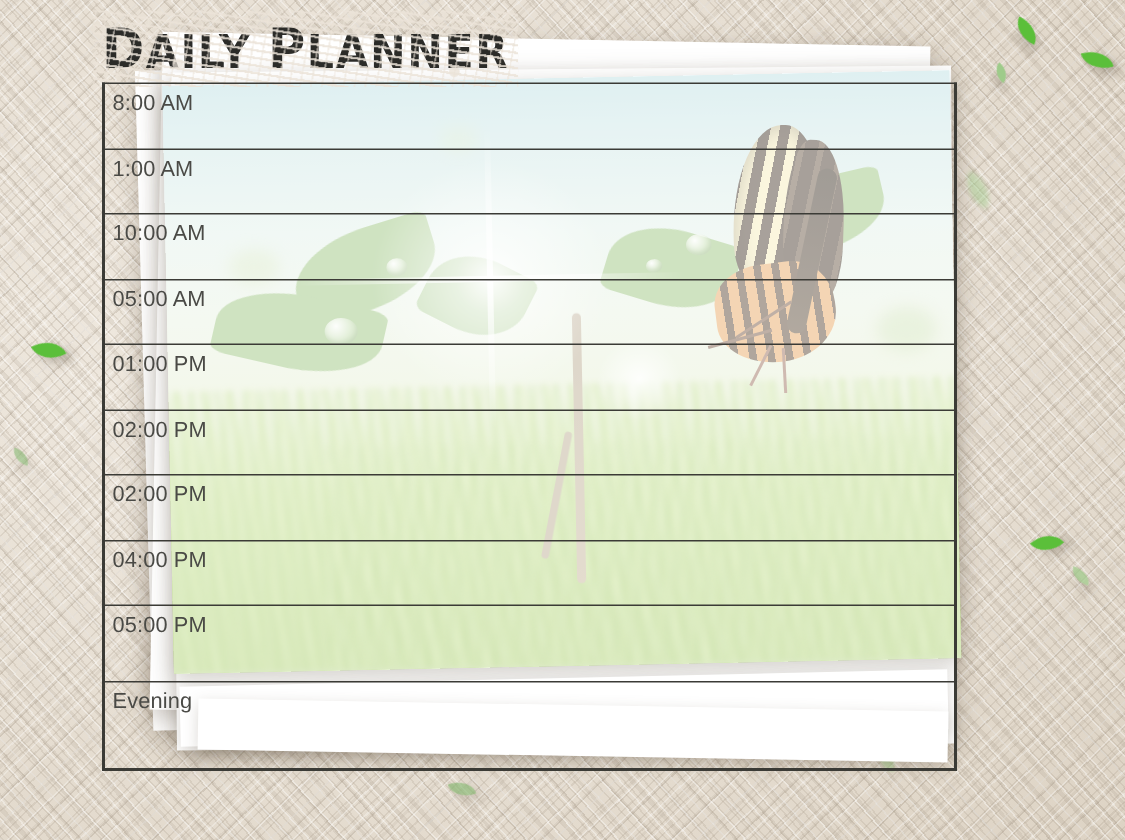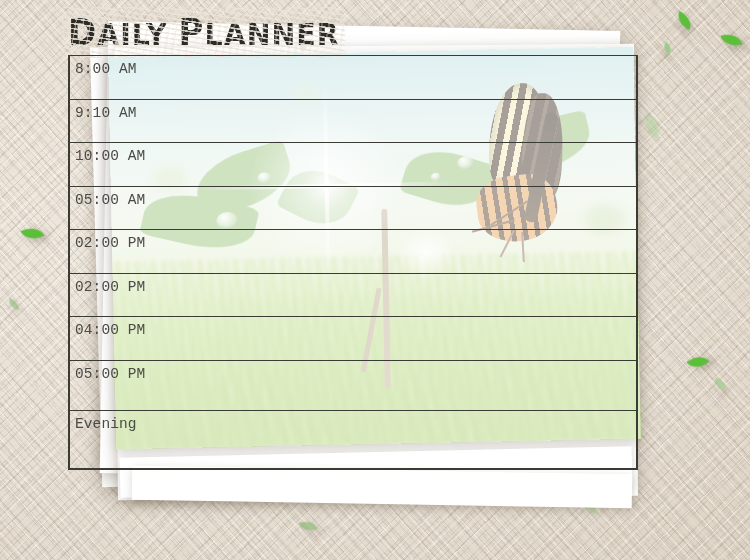--- a/index.html
+++ b/index.html
@@ -152,21 +152,21 @@
   .legline{position:absolute;width:2px;height:30px;background:#9b6f5c;}
 
   
   #photoWash{
     position:absolute;inset:0;
     background:rgba(255,255,255,.52);
   }
 
   
   #planner{
-    position:absolute;left:68px;top:55px;width:570px;font-family:Liberation Mono, monospace;
+    position:absolute;left:68px;top:55px;width:570px;
   }
   .row{
     position:relative;
     height:43.5px;
     border-top:1.6px solid #3b3b36;
     box-sizing:border-box;
   }
   .row:first-child{border-top:1.6px solid #3b3b36;}
   .row .lbl{
     position:absolute;left:7px;top:5px;
@@ -278,27 +278,30 @@
 </div>
 
 <div id="planner">
   <div class="edgeL"></div>
   <div class="edgeR"></div>
 
   <div class="row">
       <span class="lbl">8:00 AM</span>
     </div>
   <div class="row">
-      <span class="lbl">9:10 AM</span>
+      <span class="lbl">1:00 AM</span>
     </div>
   <div class="row">
       <span class="lbl">10:00 AM</span>
     </div>
   <div class="row">
       <span class="lbl">05:00 AM</span>
+    </div>
+  <div class="row">
+      <span class="lbl">01:00 PM</span>
     </div>
   <div class="row">
       <span class="lbl">02:00 PM</span>
     </div>
   <div class="row">
       <span class="lbl">02:00 PM</span>
     </div>
   <div class="row">
       <span class="lbl">04:00 PM</span>
     </div>

